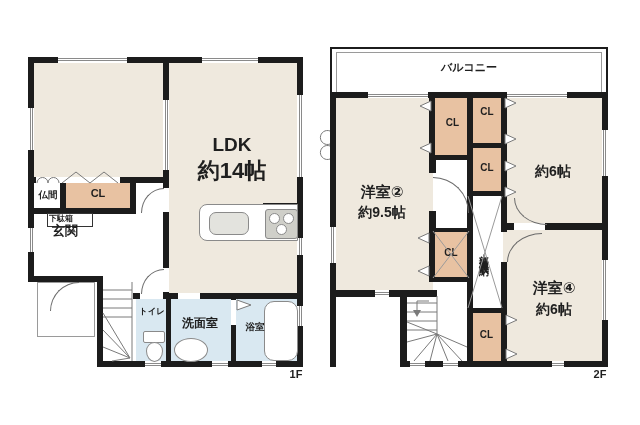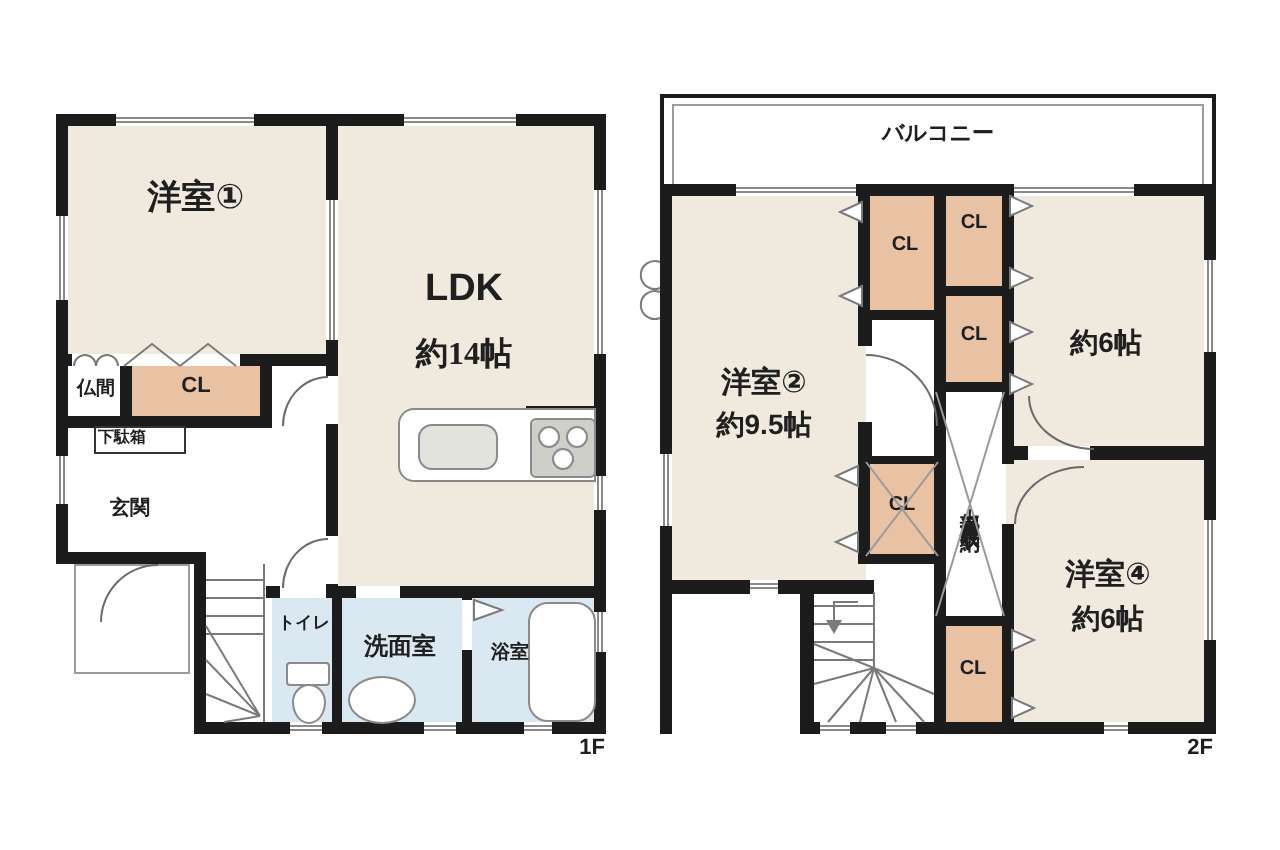--- a/index.html
+++ b/index.html
@@ -130,27 +130,26 @@
   <div class="gap" style="left:514px;top:223px;width:31px;height:7px;"></div>
   <div class="win-h" style="left:375px;top:290px;width:14px;height:7px;"></div>
   <div class="win-h" style="left:410px;top:361px;width:15px;height:6px;"></div>
   <div class="win-h" style="left:443px;top:361px;width:15px;height:6px;"></div>
   <div class="win-h" style="left:552px;top:361px;width:12px;height:6px;"></div>
 
   <div class="arc arc-tr" style="left:433px;top:177px;width:35px;height:35px;"></div>
   <div class="arc arc-bl" style="left:514px;top:198px;width:32px;height:26px;"></div>
   <div class="arc arc-tl" style="left:507px;top:233px;width:34px;height:28px;"></div>
 
-  <div class="lbl" style="left:48px;top:90px;width:100px;font-size:17px;">洋室①</div>
   <div class="lbl" style="left:182px;top:135px;width:100px;font-size:19px;">LDK</div>
-  <div class="lbl" style="left:182px;top:170px;width:100px;font-size:16px;font-family:Liberation Serif, serif;">約14帖</div>
+  <div class="lbl" style="left:182px;top:159px;width:100px;font-size:22px;">約14帖</div>
   <div class="lbl" style="left:33px;top:190px;width:30px;font-size:9.5px;">仏間</div>
   <div class="lbl" style="left:68px;top:188px;width:60px;font-size:11px;">CL</div>
   <div class="lbl" style="left:47px;top:215px;width:28px;font-size:8px;">下駄箱</div>
-  <div class="lbl" style="left:40px;top:250px;width:50px;font-size:10px;">玄関</div>
+  <div class="lbl" style="left:40px;top:224px;width:50px;font-size:13px;">玄関</div>
   <div class="lbl" style="left:134px;top:307px;width:36px;font-size:8.5px;">トイレ</div>
   <div class="lbl" style="left:172px;top:317px;width:56px;font-size:12px;">洗面室</div>
   <div class="lbl" style="left:238px;top:322px;width:34px;font-size:9.5px;">浴室</div>
   <div class="lbl" style="left:280px;top:369px;width:32px;font-size:11px;">1F</div>
 
   <div class="lbl" style="left:332px;top:184px;width:100px;font-size:15px;">洋室②</div>
   <div class="lbl" style="left:409px;top:62px;width:120px;font-size:11px;font-weight:700;">バルコニー</div>
   <div class="lbl" style="left:332px;top:205px;width:100px;font-size:14px;">約9.5帖</div>
   <div class="lbl" style="left:503px;top:164px;width:100px;font-size:14px;">約6帖</div>
   <div class="lbl" style="left:504px;top:280px;width:100px;font-size:15px;">洋室④</div>

